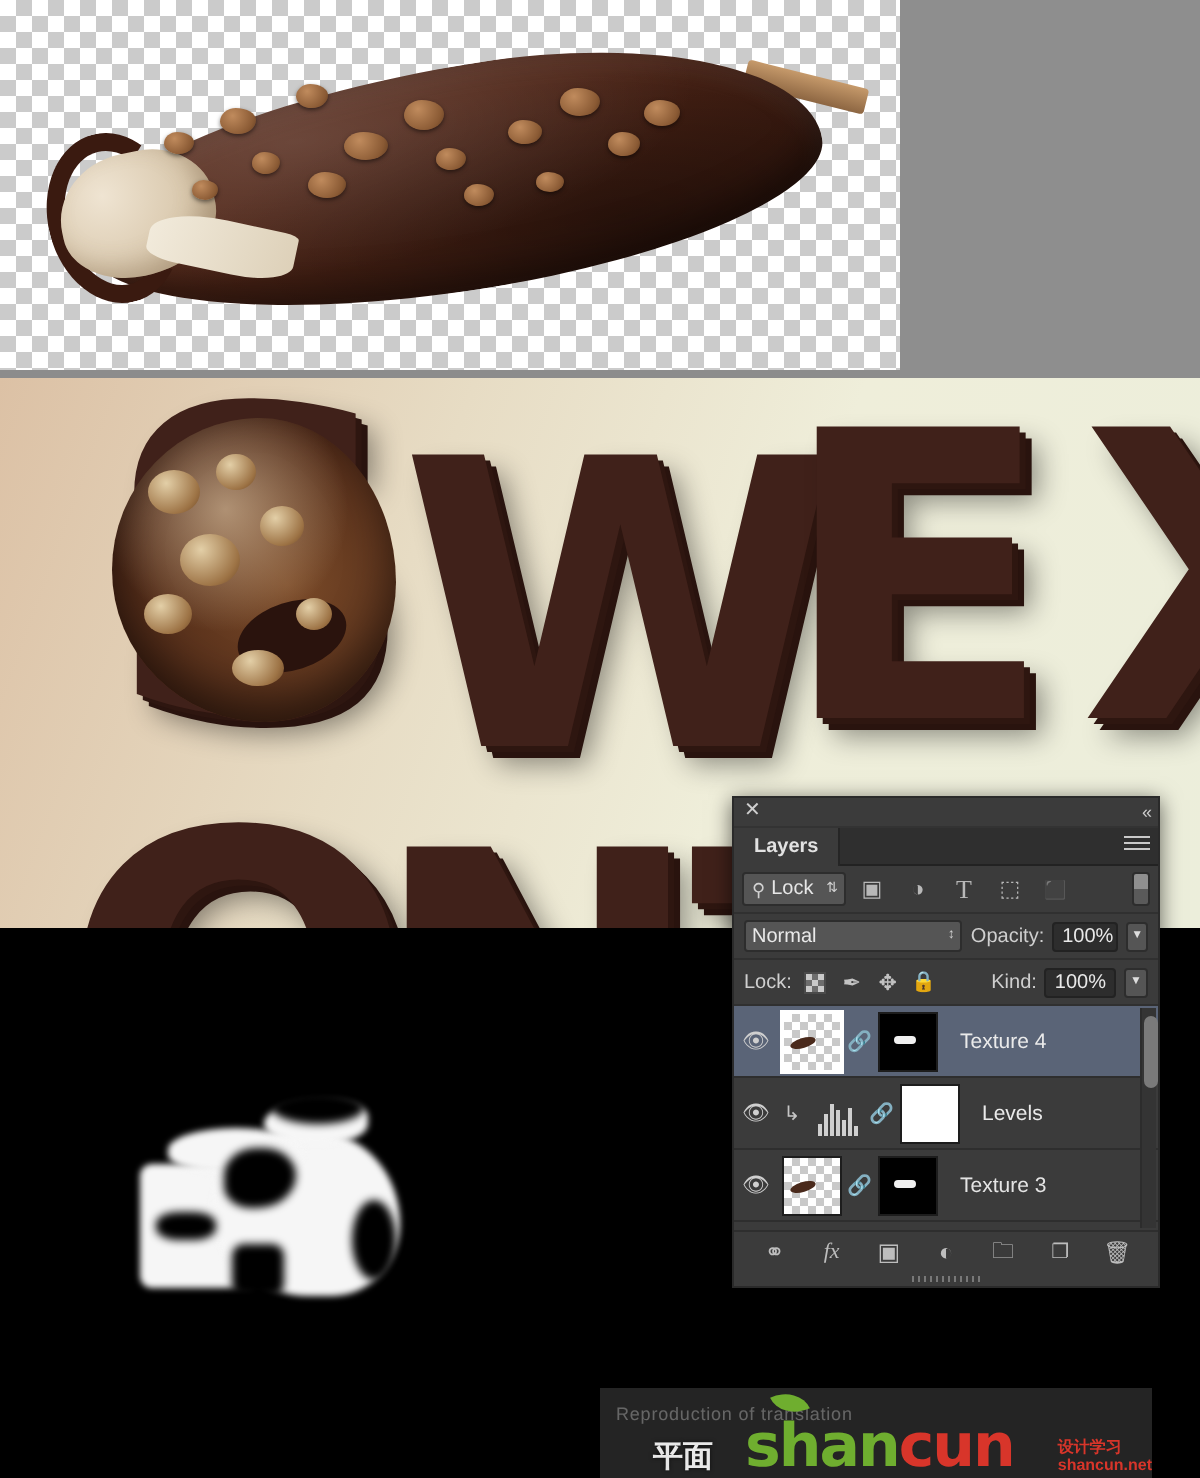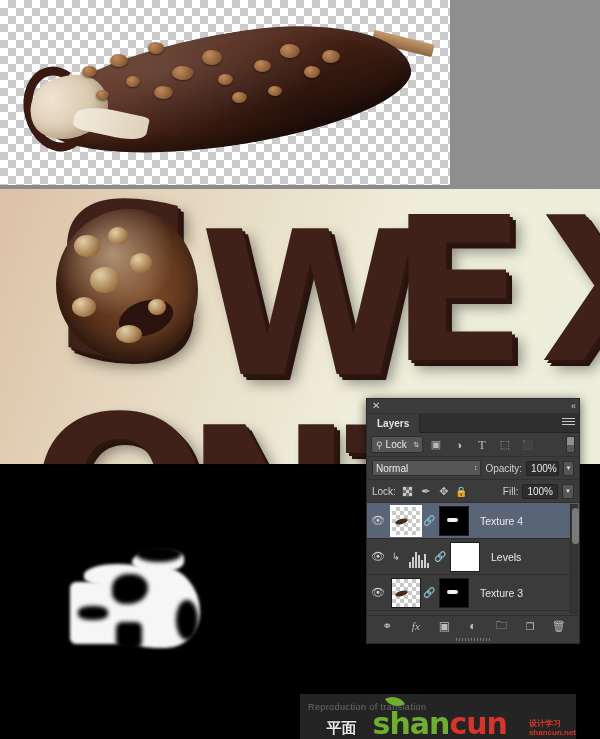--- a/index.html
+++ b/index.html
@@ -464,21 +464,21 @@
     <div class="ps-row">
       <span class="ps-lbl">Lock:</span>
       <span class="lockicons">
         <span class="lockicon">
             <span class="chk"></span>
           </span>
         <span class="lockicon">✒</span>
         <span class="lockicon">✥</span>
         <span class="lockicon" style="font-size:10px;">🔒</span>
       </span>
-      <span class="ps-lbl" style="margin-left:auto;">Fill:</span>
+      <span class="ps-lbl" style="margin-left:auto;">Kind:</span>
       <span class="ps-num">100%</span>
       <span class="ps-arrow">▼</span>
     </div>
 
     <div id="ps-list">
 
       <div class="layer sel">
         <span class="eye">👁</span>
         <span class="thumb checker sel-outline"></span>
         <span class="linkicon">🔗</span>

